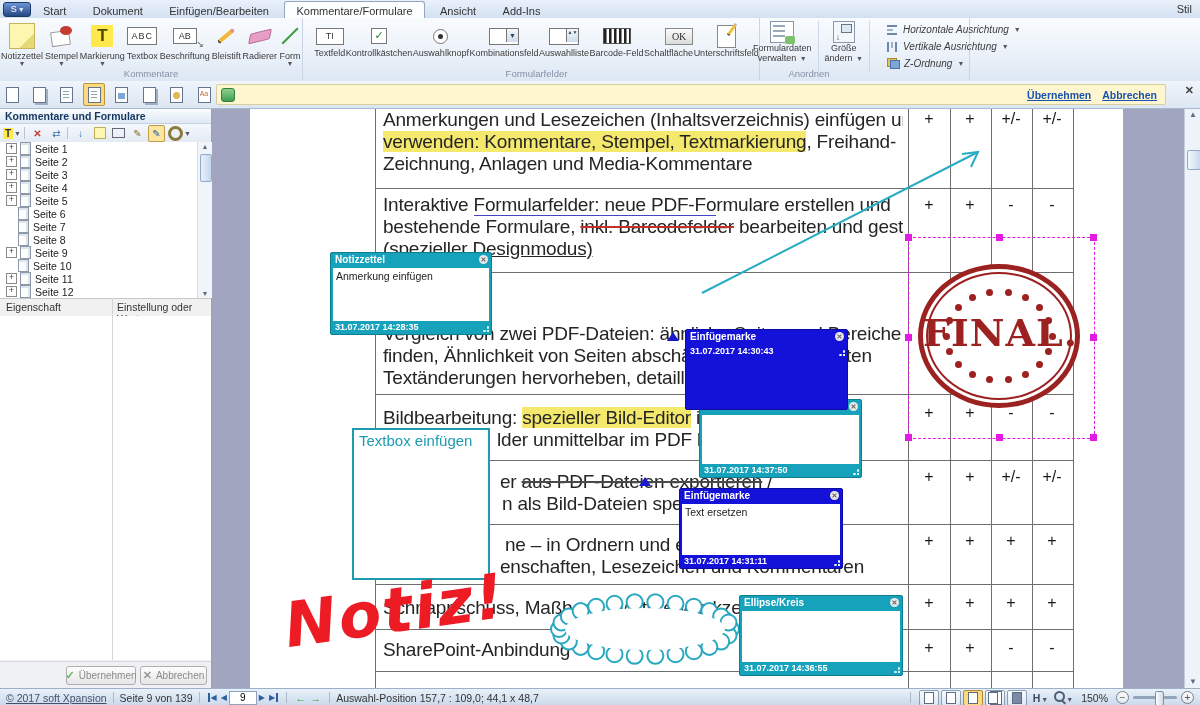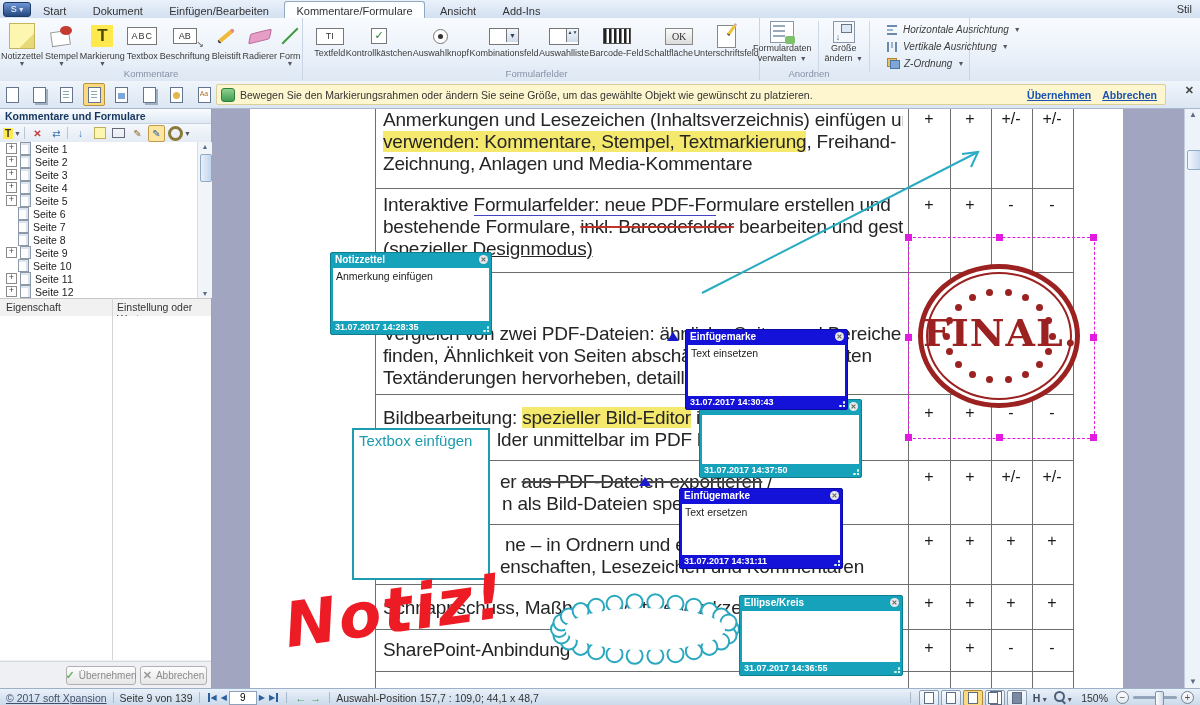--- a/index.html
+++ b/index.html
@@ -298,21 +298,20 @@
   </div>
 
   <div class="popup teal" style="left:699px;top:399px;width:163px;height:79px;z-index:11;">
     <div class="ptitle"><span></span><span class="pclose">✕</span></div>
     <div class="pbody"></div>
     <div class="pfoot"><span>31.07.2017 14:37:50</span><span class="pgrip"></span></div>
   </div>
 
   <div class="popup blue" style="left:685px;top:329px;width:163px;height:81px;z-index:12;">
     <div class="ptitle"><span>Einfügemarke</span><span class="pclose">✕</span></div>
-    <div class="pbody">Text einsetzen</div>
     <div class="pfoot"><span>31.07.2017 14:30:43</span><span class="pgrip"></span></div>
   </div>
 
   <div class="popup blue" style="left:679px;top:488px;width:164px;height:81px;z-index:13;">
     <div class="ptitle"><span>Einfügemarke</span><span class="pclose">✕</span></div>
     <div class="pbody">Text ersetzen</div>
     <div class="pfoot"><span>31.07.2017 14:31:11</span><span class="pgrip"></span></div>
   </div>
 
   <div class="popup teal" style="left:739px;top:595px;width:164px;height:81px;z-index:14;">
@@ -518,21 +517,20 @@
       </span>
     <span class="ptab">
         <span class="pageglyph aa"></span>
       </span>
     <span class="ptab">
         <span class="pageglyph pic"></span>
       </span>
 
     <div id="infobar">
       <span class="msgicon"></span>
-      <span>Bewegen Sie den Markierungsrahmen oder ändern Sie seine Größe, um das gewählte Objekt wie gewünscht zu platzieren.</span>
       <span class="links">
         <span>Übernehmen</span>
         <span>Abbrechen</span>
       </span>
     </div>
     <span id="infoclose">✕</span>
   </div>
 
   <div id="panel">
     <div id="panelheader">Kommentare und Formulare</div>

